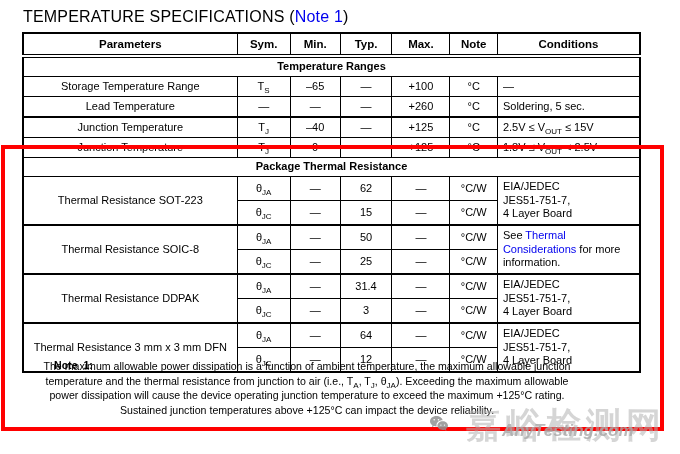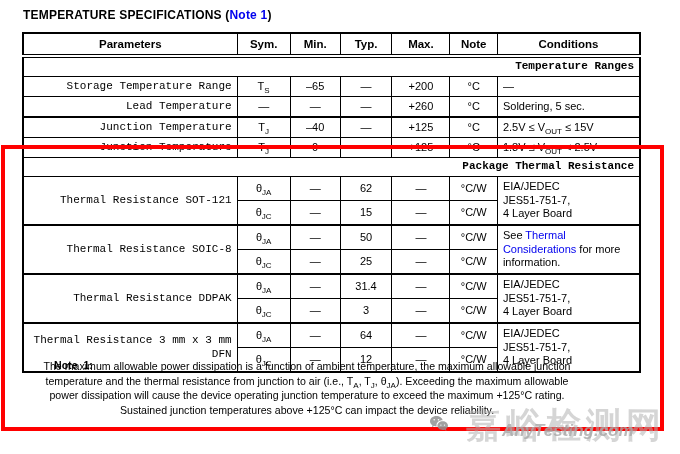--- a/index.html
+++ b/index.html
@@ -1,21 +1,21 @@
 <!DOCTYPE html>
 <html><head>
 <meta charset="utf-8">
 <style>
   html,body{margin:0;padding:0;}
   body{
     width:680px;height:454px;position:relative;overflow:hidden;
     background:#ffffff;font-family:"Liberation Sans",sans-serif;color:#000;
   }
   
-  .title{position:absolute;left:23px;top:8px;font-size:12px;font-weight:bold;letter-spacing:.2px;white-space:nowrap;}
+  .title{position:absolute;left:23px;top:8px;font-size:16px;font-weight:normal;letter-spacing:.2px;white-space:nowrap;}
   a.lnk{color:#0000ee;text-decoration:none;cursor:pointer;}
 
   
   table.spec{
     position:absolute;left:22px;top:32px;width:619px;
     border-collapse:collapse;table-layout:fixed;border:2px solid #000;
   }
   table.spec th{
     font-size:11.5px;font-weight:bold;text-align:center;
     border:1px solid #000;border-bottom:4px double #000;
@@ -23,21 +23,21 @@
   }
   table.spec td{
     font-size:11px;border:1px solid #000;padding:1px 5px;
     line-height:1.25;vertical-align:middle;background:#fff;
   }
   tr.sect td{font-weight:bold;height:16px;}
   tr.temp td{height:17px;}
   tr.therm td{height:21px;margin-left:44px;}
   tr.thick td{border-top:2px solid #000;}
   td.c{text-align:center;padding:1px 2px;}
-  td.param{text-align:right;font-family:Liberation Mono, monospace;}
+  td.param{text-align:center;}
   td.cond{text-align:left;}
   sub{font-size:8px;line-height:0;}
 
   
   .note{position:absolute;left:30px;top:359px;width:614px;font-size:10.6px;z-index:2;}
   .note-label{position:absolute;left:0;top:0;font-weight:bold;white-space:pre;padding-left:24px;}
   .note-text{width:554px;line-height:14.6px;text-align:center;}
 
   
   .hl-box{
@@ -92,21 +92,21 @@
     </thead>
   <tbody id="spec-body">
       <tr class="sect">
         <td class="param" colspan="7">Temperature Ranges</td>
       </tr>
       <tr class="temp">
         <td class="param">Storage Temperature Range</td>
         <td class="c">T<sub>S</sub></td>
         <td class="c">–65</td>
         <td class="c">—</td>
-        <td class="c">+200</td>
+        <td class="c">+100</td>
         <td class="c">°C</td>
         <td class="cond">—</td>
       </tr>
       <tr class="temp">
         <td class="param">Lead Temperature</td>
         <td class="c">—</td>
         <td class="c">—</td>
         <td class="c">—</td>
         <td class="c">+260</td>
         <td class="c">°C</td>
@@ -127,21 +127,21 @@
         <td class="c">0</td>
         <td class="c">—</td>
         <td class="c">+125</td>
         <td class="c">°C</td>
         <td class="cond">1.8V ≤ V<sub>OUT</sub> &lt; 2.5V</td>
       </tr>
       <tr class="sect">
         <td class="param" colspan="7">Package Thermal Resistance</td>
       </tr>
       <tr class="therm">
-        <td class="param" rowspan="2">Thermal Resistance SOT-121</td>
+        <td class="param" rowspan="2">Thermal Resistance SOT-223</td>
         <td class="c">θ<sub>JA</sub></td>
         <td class="c">—</td>
         <td class="c">62</td>
         <td class="c">—</td>
         <td class="c">°C/W</td>
         <td class="cond" rowspan="2">EIA/JEDEC<br>JES51-751-7,<br>4 Layer Board</td>
       </tr>
       <tr class="therm">
         <td class="c">θ<sub>JC</sub></td>
         <td class="c">—</td>

